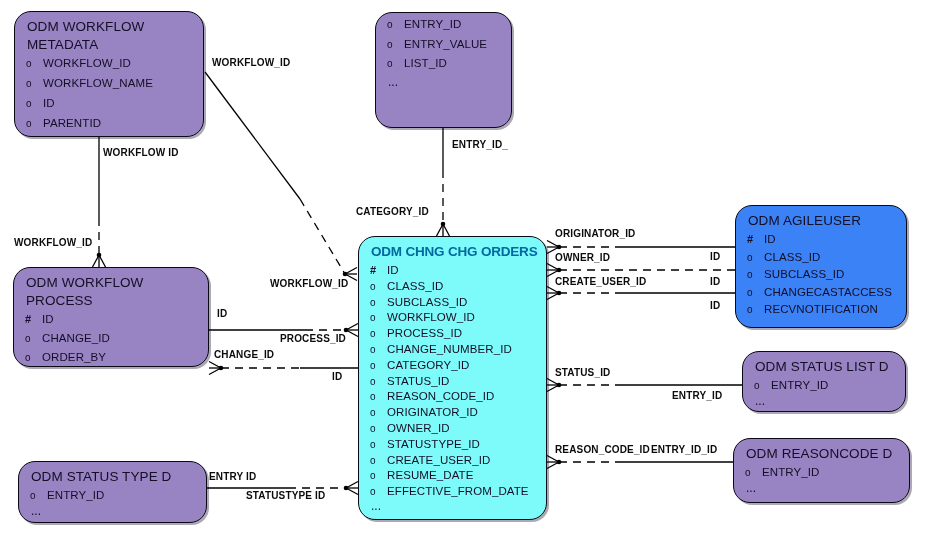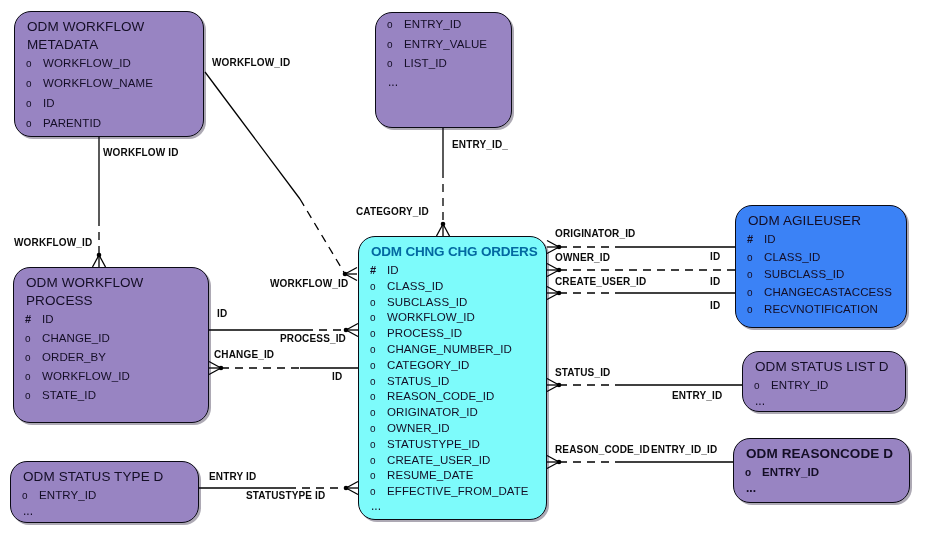--- a/index.html
+++ b/index.html
@@ -177,21 +177,21 @@
       <div class="field" style="height: 17.5px;">
         <span class="marker">o</span>
         <span class="fname">CHANGECASTACCESS</span>
       </div>
       <div class="field" style="height: 17.5px;">
         <span class="marker">o</span>
         <span class="fname">RECVNOTIFICATION</span>
       </div>
       <div class="more-row">...</div>
     </div>
-    <div class="entity" style="left: 13px; top: 267px; width: 196px; height: 156px; background: rgb(152, 132, 194);">
+    <div class="entity" style="left: 13px; top: 267px; width: 196px; height: 100px; background: rgb(152, 132, 194);">
       <div class="title">ODM WORKFLOW PROCESS</div>
       <div class="field" style="height: 19px;">
         <span class="marker pk">#</span>
         <span class="fname">ID</span>
       </div>
       <div class="field" style="height: 19px;">
         <span class="marker">o</span>
         <span class="fname">CHANGE_ID</span>
       </div>
       <div class="field" style="height: 19px;">
@@ -272,29 +272,29 @@
       <div class="more-row">...</div>
     </div>
     <div class="entity" style="left: 742px; top: 351px; width: 164px; height: 61px; background: rgb(152, 132, 194);">
       <div class="title">ODM STATUS LIST D</div>
       <div class="field" style="height: 17px;">
         <span class="marker">o</span>
         <span class="fname">ENTRY_ID</span>
       </div>
       <div class="more-row">...</div>
     </div>
-    <div class="entity" style="left: 733px; top: 438px; width: 177px; height: 65px; background: rgb(152, 132, 194); font-weight: bold;">
+    <div class="entity" style="left: 733px; top: 438px; width: 177px; height: 65px; background: rgb(152, 132, 194);">
       <div class="title">ODM REASONCODE D</div>
       <div class="field" style="height: 17px;">
         <span class="marker">o</span>
         <span class="fname">ENTRY_ID</span>
       </div>
       <div class="more-row">...</div>
     </div>
-    <div class="entity" style="left: 10px; top: 461px; width: 189px; height: 62px; background: rgb(152, 132, 194);">
+    <div class="entity" style="left: 18px; top: 461px; width: 189px; height: 62px; background: rgb(152, 132, 194);">
       <div class="title">ODM STATUS TYPE D</div>
       <div class="field" style="height: 17px;">
         <span class="marker">o</span>
         <span class="fname">ENTRY_ID</span>
       </div>
       <div class="more-row">...</div>
     </div>
   </div>
 
 </body></html>

